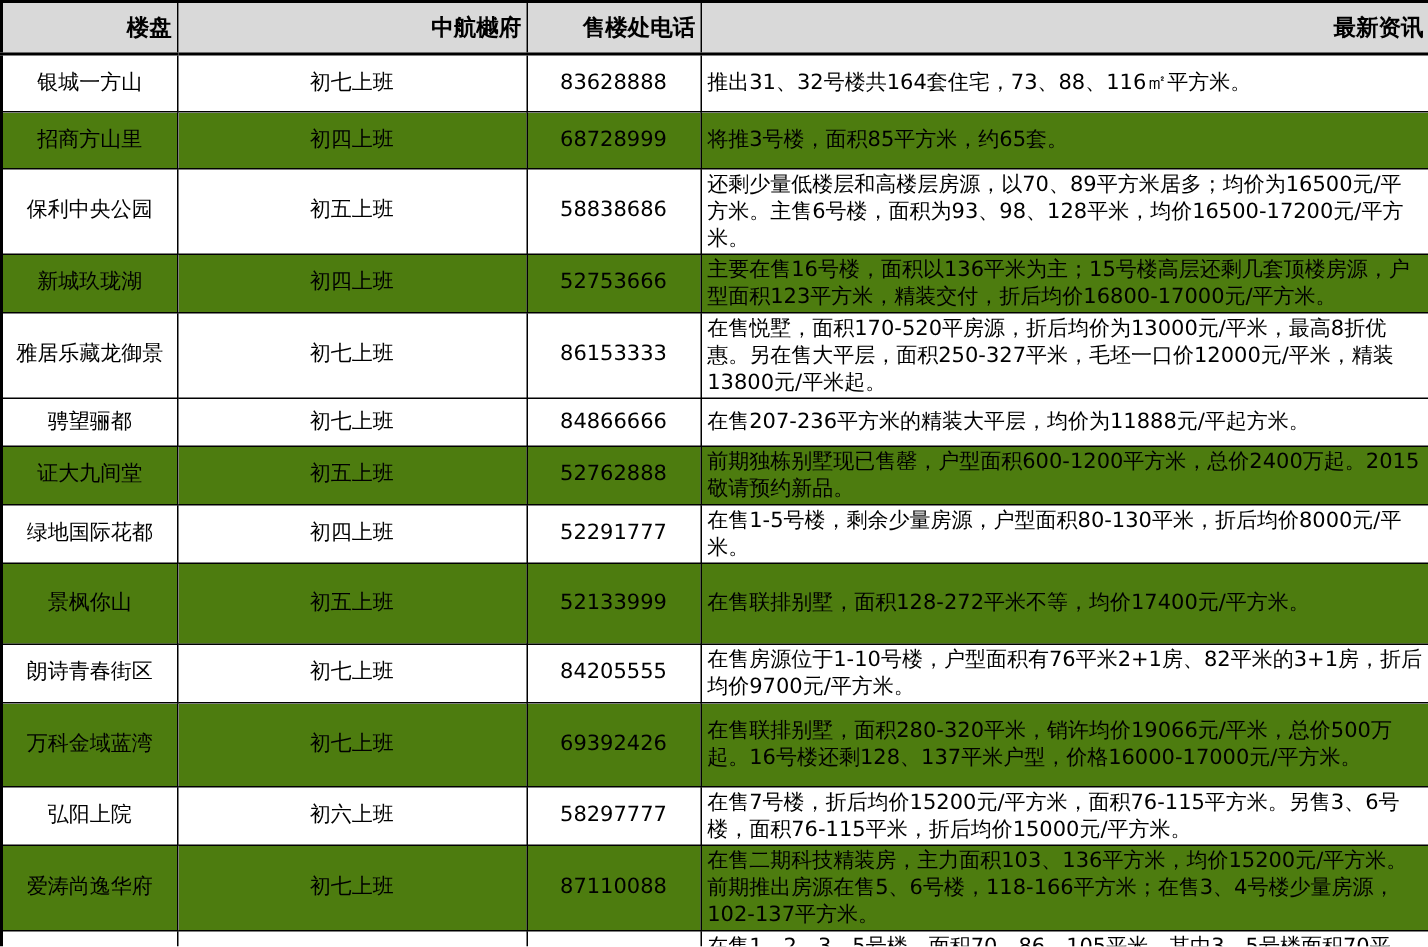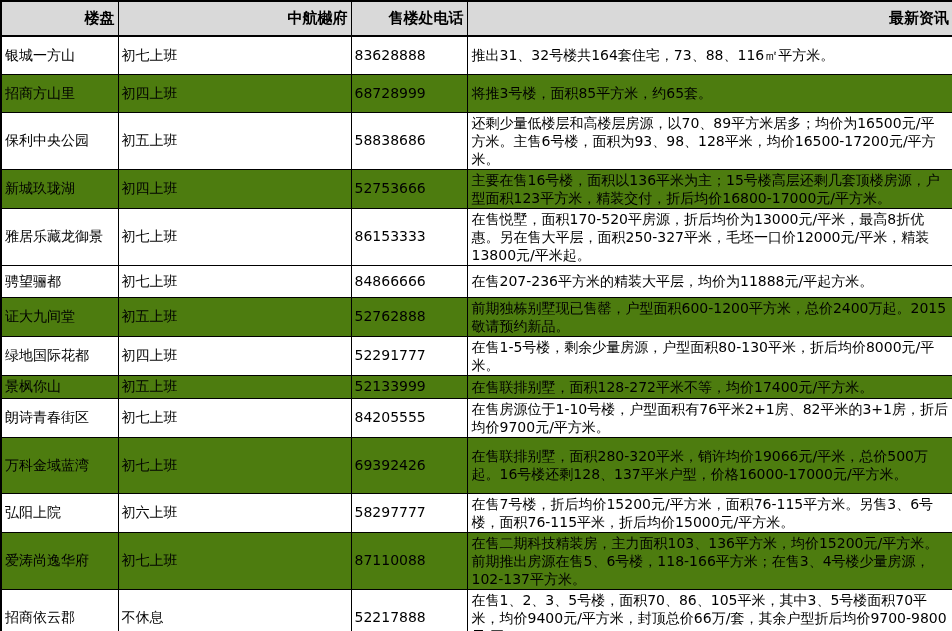--- a/index.html
+++ b/index.html
@@ -29,21 +29,21 @@
   }
   .prop-table thead th {
     background: #d9d9d9;
     font-size: 15px;
     font-weight: bold;
     text-align: right;
     height: 31px;
     border-bottom: 2px solid #000000;
   }
   .prop-table td { font-size: 14px; line-height: 17px; }
-  .prop-table td.center { text-align: left; }
+  .prop-table td.center { text-align: center; }
   .prop-table td.news {
     text-align: left;
     line-height: 18px;
     padding: 1px 4px;
     margin-top: 43px;
   }
   .prop-table tr.stripe td { background: #4d7c0f; }
 </style>
 </head>
 <body>
@@ -106,21 +106,21 @@
         <td class="center">初五上班</td>
         <td class="center">52762888</td>
         <td class="news">前期独栋别墅现已售罄，户型面积600-1200平方米，总价2400万起。2015敬请预约新品。</td>
       </tr>
       <tr style="height:32px">
         <td class="center">绿地国际花都</td>
         <td class="center">初四上班</td>
         <td class="center">52291777</td>
         <td class="news">在售1-5号楼，剩余少量房源，户型面积80-130平米，折后均价8000元/平米。</td>
       </tr>
-      <tr class="stripe" style="height:23px">
+      <tr class="stripe" style="height:54px">
         <td class="center">景枫你山</td>
         <td class="center">初五上班</td>
         <td class="center">52133999</td>
         <td class="news">在售联排别墅，面积128-272平米不等，均价17400元/平方米。</td>
       </tr>
       <tr style="height:38px">
         <td class="center">朗诗青春街区</td>
         <td class="center">初七上班</td>
         <td class="center">84205555</td>
         <td class="news">在售房源位于1-10号楼，户型面积有76平米2+1房、82平米的3+1房，折后均价9700元/平方米。</td>

